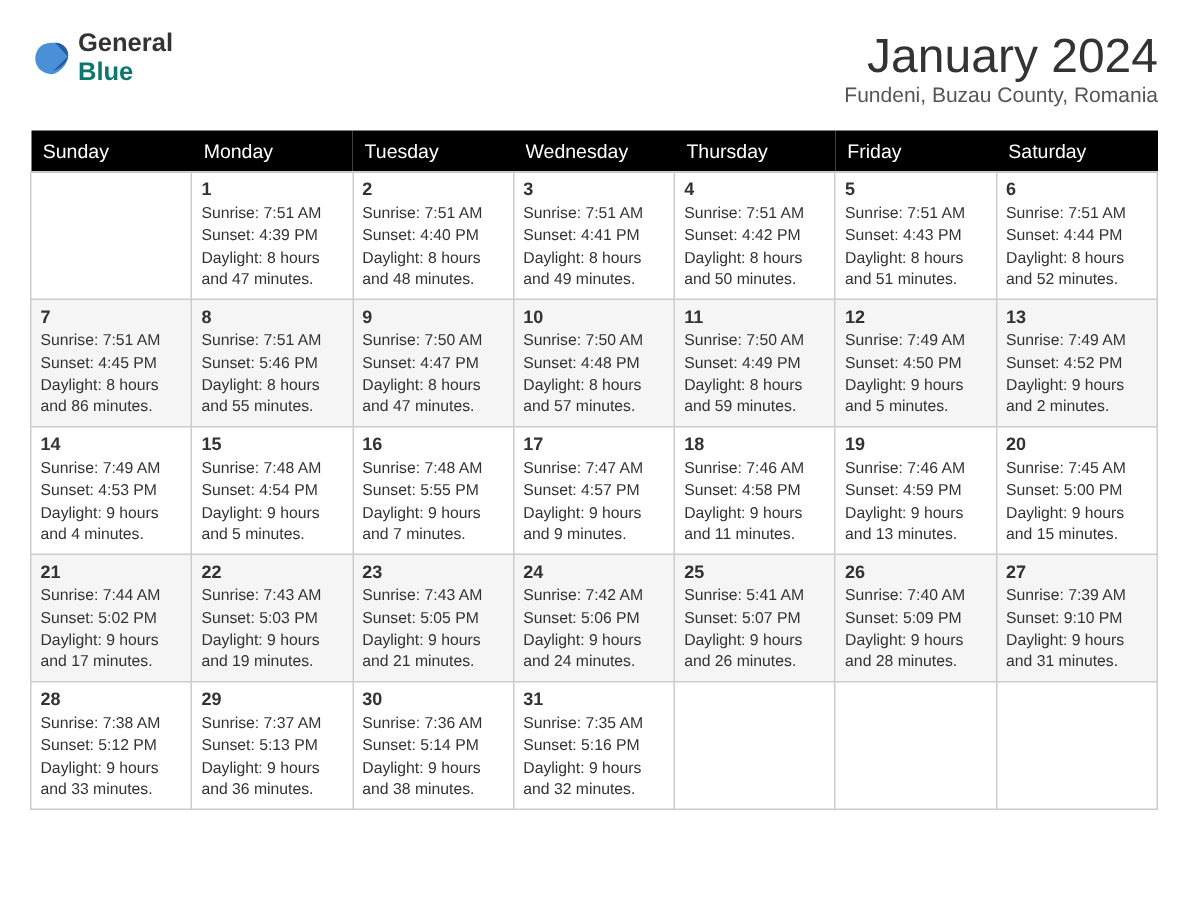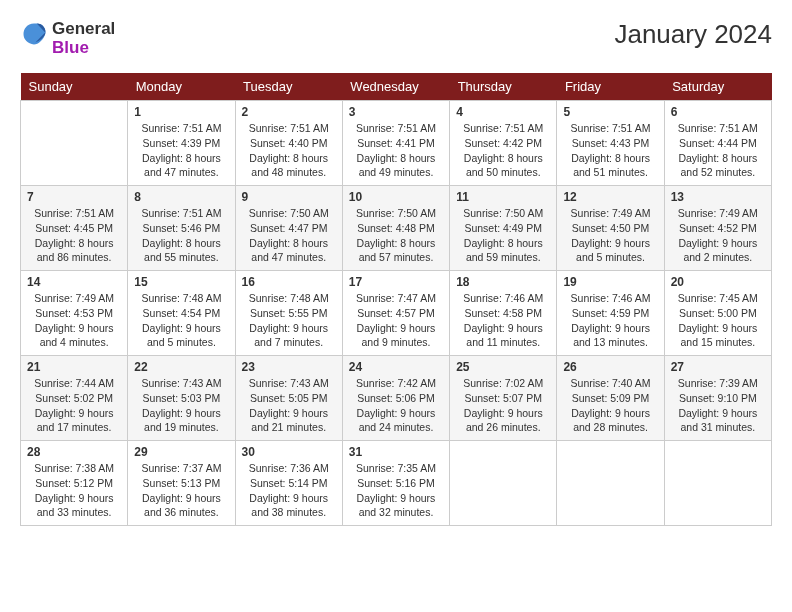--- a/index.html
+++ b/index.html
@@ -11,46 +11,47 @@
       padding: 20px;
     }
     .header {
       display: flex;
       justify-content: space-between;
       align-items: flex-start;
       margin-bottom: 16px;
     }
     .logo {
       display: flex;
+      align-items: center;
       gap: 4px;
     }
     .logo-icon {
       width: 28px;
       height: 28px;
     }
     .title-section {
       text-align: right;
     }
     .month-title {
-      font-size: 26px;
+      font-size: 32px;
       font-weight: normal;
       color: #333;
       line-height: 1.1;
     }
     .location-subtitle {
       font-size: 14px;
       color: #555;
     }
     table {
       width: 100%;
       border-collapse: collapse;
       table-layout: fixed;
     }
     th {
-      background-color: #7f1d1d;
+      background-color: #000000;
       color: white;
       text-align: left;
       padding: 6px 8px;
       font-size: 13px;
       font-weight: normal;
     }
     td {
       border: 1px solid #ccc;
       vertical-align: top;
       padding: 4px 6px;
@@ -65,42 +66,42 @@
     .day-number {
       font-weight: bold;
       font-size: 12px;
       display: block;
       margin-bottom: 2px;
     }
     .day-info {
       line-height: 1.4;
       font-size: 10.5px;
       color: #333;
-      text-align: center;
     }
     .empty-cell {
       background: #fff !important;
     }
   </style>
 </head>
 <body>
 
 <div class="header">
   <div class="logo">
     <svg class="logo-icon" viewBox="0 0 40 40" xmlns="http://www.w3.org/2000/svg">
       <path d="M20 5 C10 5, 5 13, 5 20 C5 28, 11 34, 20 35 C26 35, 34 28, 36 20 C38 12, 32 5, 24 5 Z" fill="#4a90d9"></path>
       <path d="M24 5 C32 5, 38 12, 36 20 C34 25, 28 30, 22 32 L36 18 Z" fill="#2a5a9f"></path>
     </svg>
     <div>
       <div style="font-size:17px; font-weight:bold; color:#333; line-height:1.1;"><span>General</span></div>
-      <div style="font-size:17px; font-weight:bold; color:#a21caf; line-height:1.1;"><span>Blue</span></div>
+      <div style="font-size:17px; font-weight:bold; color:#0f766e; line-height:1.1;"><span>Blue</span></div>
     </div>
   </div>
   <div class="title-section">
     <div class="month-title">January 2024</div>
+    <div class="location-subtitle">Fundeni, Buzau County, Romania</div>
   </div>
 </div>
 
 <table>
   <thead>
     <tr>
     <th>Sunday</th>
         <th>Monday</th>
         <th>Tuesday</th>
         <th>Wednesday</th>
@@ -306,21 +307,21 @@
           <span class="day-number">24</span>
           <div class="day-info">
             <div>Sunrise: 7:42 AM</div>
             <div>Sunset: 5:06 PM</div>
             <div>Daylight: 9 hours and 24 minutes.</div>
           </div>
         </td>
         <td>
           <span class="day-number">25</span>
           <div class="day-info">
-            <div>Sunrise: 7:02 AM</div>
+            <div>Sunrise: 5:41 AM</div>
             <div>Sunset: 5:07 PM</div>
             <div>Daylight: 9 hours and 26 minutes.</div>
           </div>
         </td>
         <td>
           <span class="day-number">26</span>
           <div class="day-info">
             <div>Sunrise: 7:40 AM</div>
             <div>Sunset: 5:09 PM</div>
             <div>Daylight: 9 hours and 28 minutes.</div>

